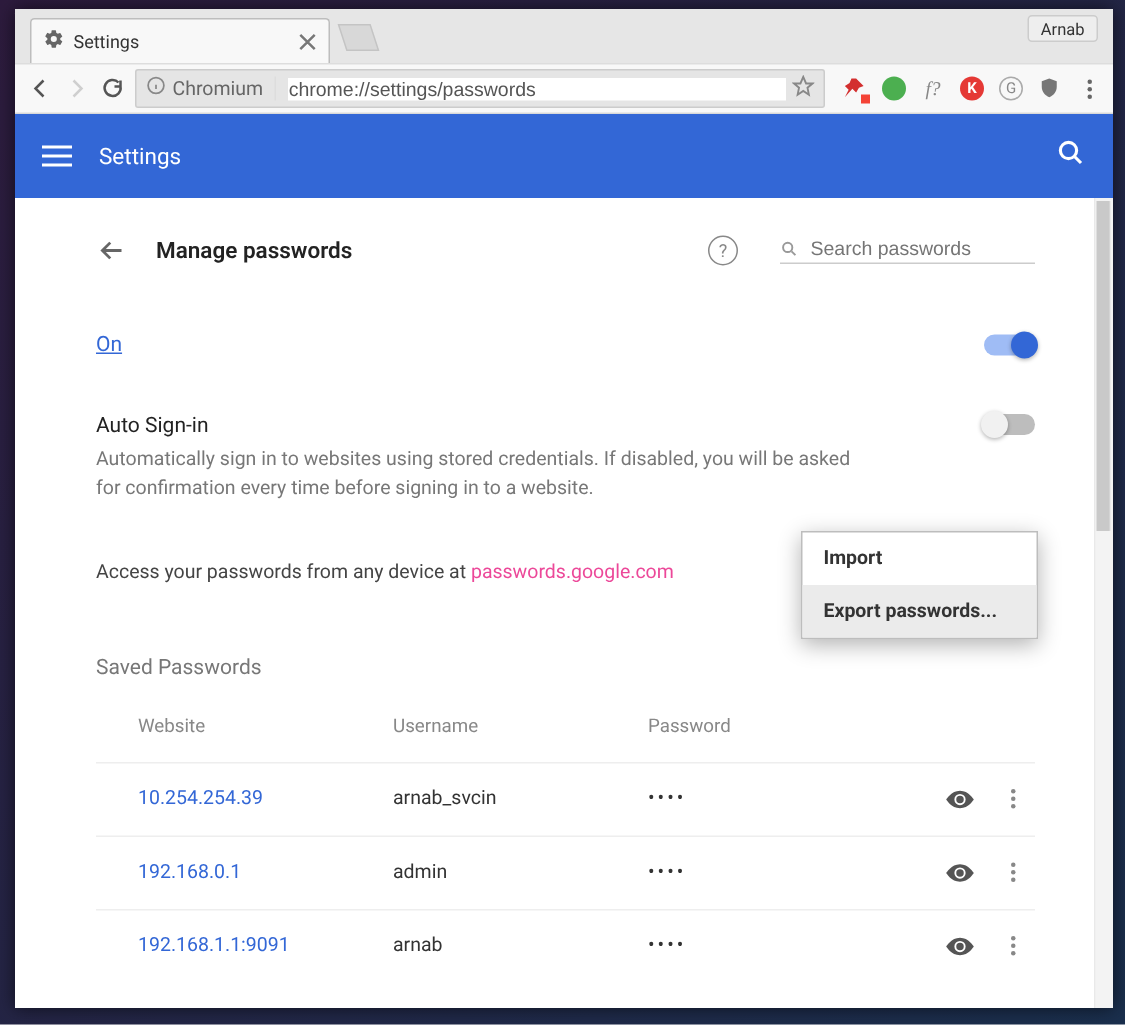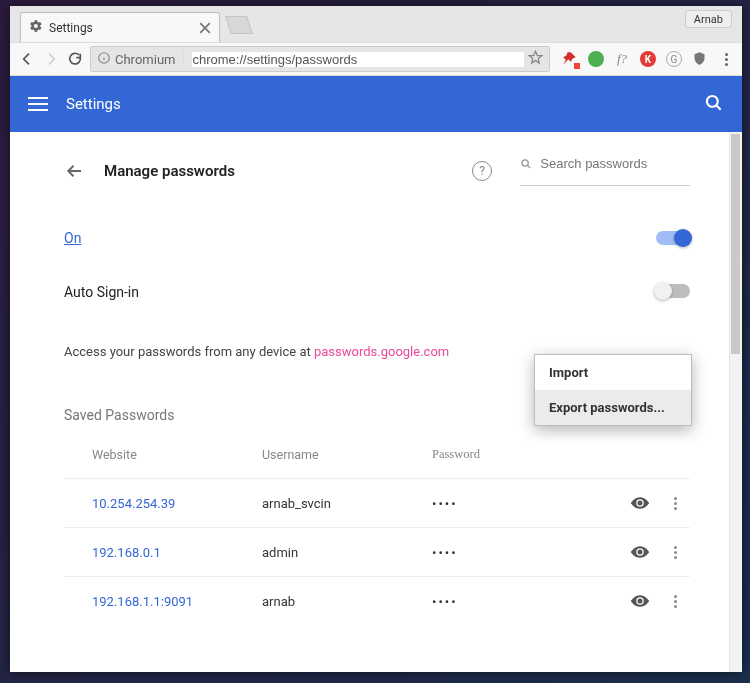--- a/index.html
+++ b/index.html
@@ -65,21 +65,21 @@
   .blue-search { color:#fff; cursor:pointer;}
 
   
   .content-area { flex:1; display:flex; background:#fff; position:relative; overflow:hidden;}
   .content-inner { width:100%; overflow-y:auto; }
   .page { padding: 18px 40px 40px 54px; max-width: 720px; }
   .page-header { display:flex; align-items:center; gap:18px; margin-bottom:28px; padding-top:6px;}
   .page-header .back { color:#666; cursor:pointer; width:22px; height:22px; display:flex; align-items:center; justify-content:center;}
   .page-header h2 { font-size:15px; font-weight:600; color:#222; flex:1;}
   .help-icon { width:20px; height:20px; border:1.5px solid #888; border-radius:50%; display:flex; align-items:center; justify-content:center; font-size:12px; color:#888; margin-right:10px; cursor:pointer;}
-  .search-pass { display:flex; align-items:center; gap:8px; border-bottom:1px solid #ccc; padding-bottom:14px; width:170px;}
+  .search-pass { display:flex; align-items:center; gap:8px; border-bottom:1px solid #ccc; padding-bottom:2px; width:170px;}
   .search-pass svg { color:#888;}
   .search-pass input { border:none; outline:none; font-size:13px; color:#555; width:100%;}
 
   .row { display:flex; align-items:center; padding:16px 0;}
   .row .grow { flex:1; }
   .toggle {
     width:34px; height:14px; border-radius:10px; position:relative; cursor:pointer;
   }
   .toggle.on { background:#9fbcf5; }
   .toggle.off { background:#bdbdbd; }
@@ -93,21 +93,21 @@
   .on-label { color:#3367d6; font-size:14px;text-decoration:underline; }
   .sec-title { font-size:14px; color:#222; margin-bottom:6px;}
   .sec-desc { font-size:13px; color:#777; line-height:1.45; max-width: 520px;}
   .link { color:#ec4899; cursor:pointer;}
   .access-line { font-size:13px; color:#444; margin:22px 0 48px 0;}
 
   .saved-title { font-size:14px; color:#777; margin-bottom:24px;}
   .col-headers { display:flex; font-size:12.5px; color:#888; padding: 0 0 16px 28px;}
   .col-w { width:170px;}
   .col-u { width:170px;}
-  .col-p { flex:1;font-family:Liberation Serif, serif;}
+  .col-p { flex:1;}
   .pw-row { display:flex; align-items:center; padding:14px 0 14px 28px; border-top:1px solid #eee; font-size:13px;}
   .pw-row .site { width:170px; }
   .pw-row .site a { color:#3367d6; text-decoration:none;}
   .pw-row .user { width:170px; color:#333;}
   .pw-row .pass { flex:1; color:#333; letter-spacing:2px;}
   .pw-row .eye { width:40px; color:#666; cursor:pointer; display:flex; justify-content:center;}
   .pw-row .more { width:30px; color:#888; cursor:pointer; display:flex; justify-content:center; flex-direction:column; align-items:center; gap:2px;}
   .pw-row .more span { width:3px; height:3px; background:#888; border-radius:50%;}
 
   .scrollbar-space { position:absolute; right:0; top:0; width:13px; height:100%; background:#f3f3f3; border-left:1px solid #e6e6e6;}
@@ -241,20 +241,21 @@
         <div class="row">
           <div class="grow on-label">On</div>
           <div class="toggle on">
               <div class="knob"></div>
             </div>
         </div>
 
         <div class="row" style="align-items:flex-start;padding-top:22px;gap:36px;">
           <div class="grow">
             <div class="sec-title">Auto Sign-in</div>
+            <div class="sec-desc">Automatically sign in to websites using stored credentials. If disabled, you will be asked for confirmation every time before signing in to a website.</div>
           </div>
           <div class="toggle off">
               <div class="knob"></div>
             </div>
         </div>
 
         <div class="access-line">
           <span>Access your passwords from any device at </span><span class="link">passwords.google.com</span>
         </div>
 

